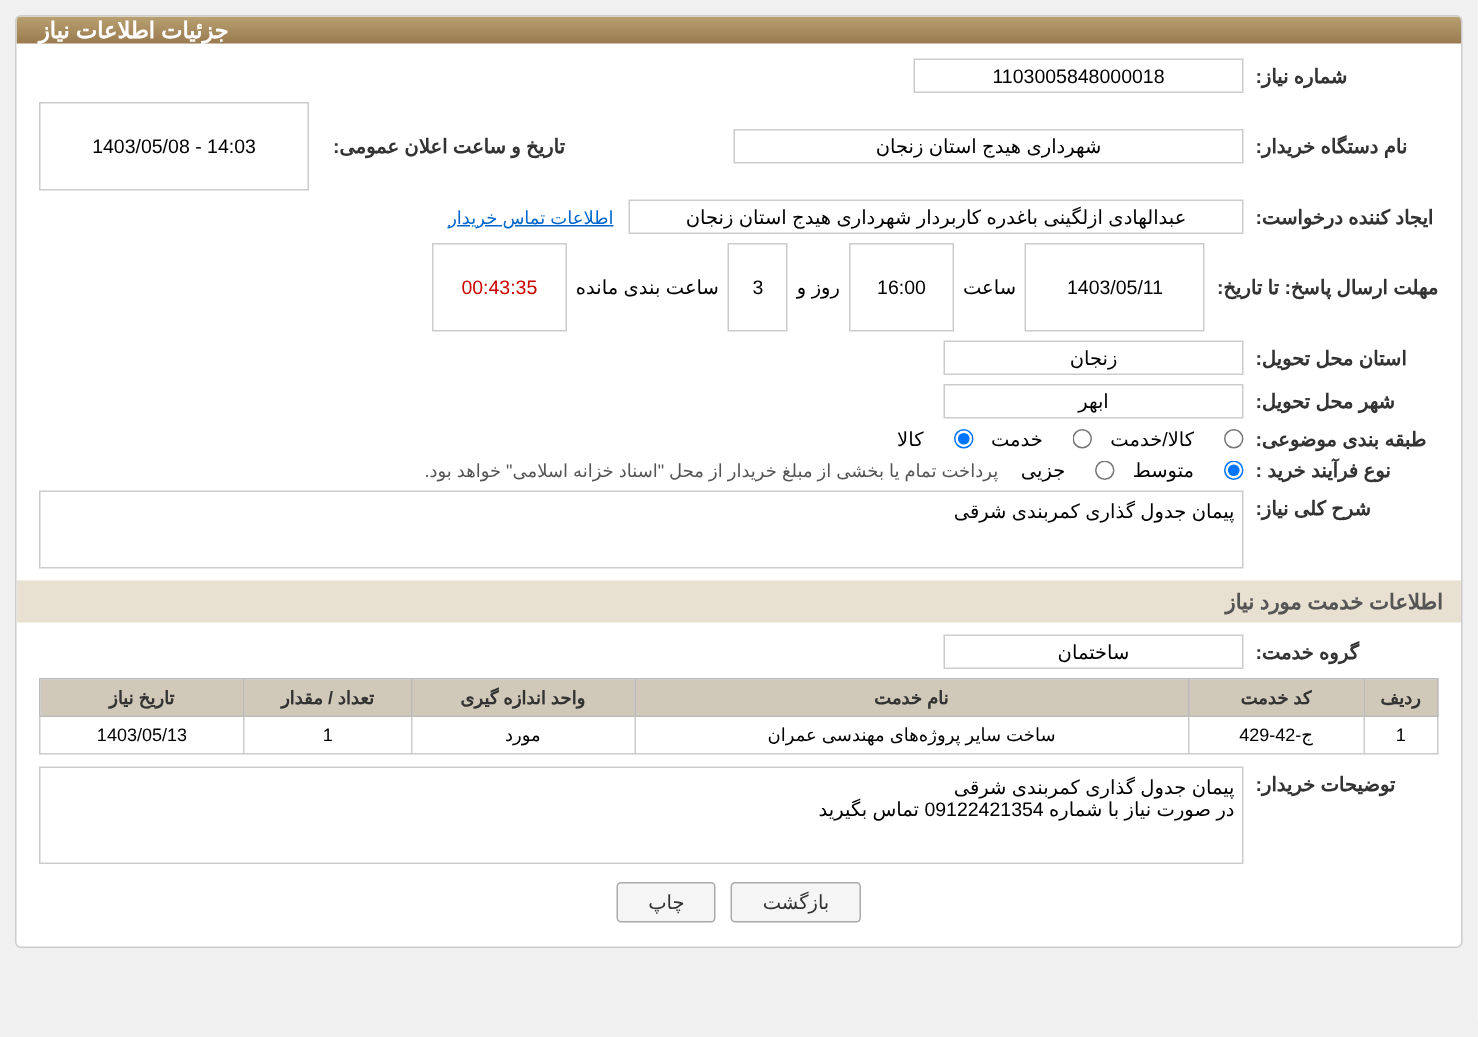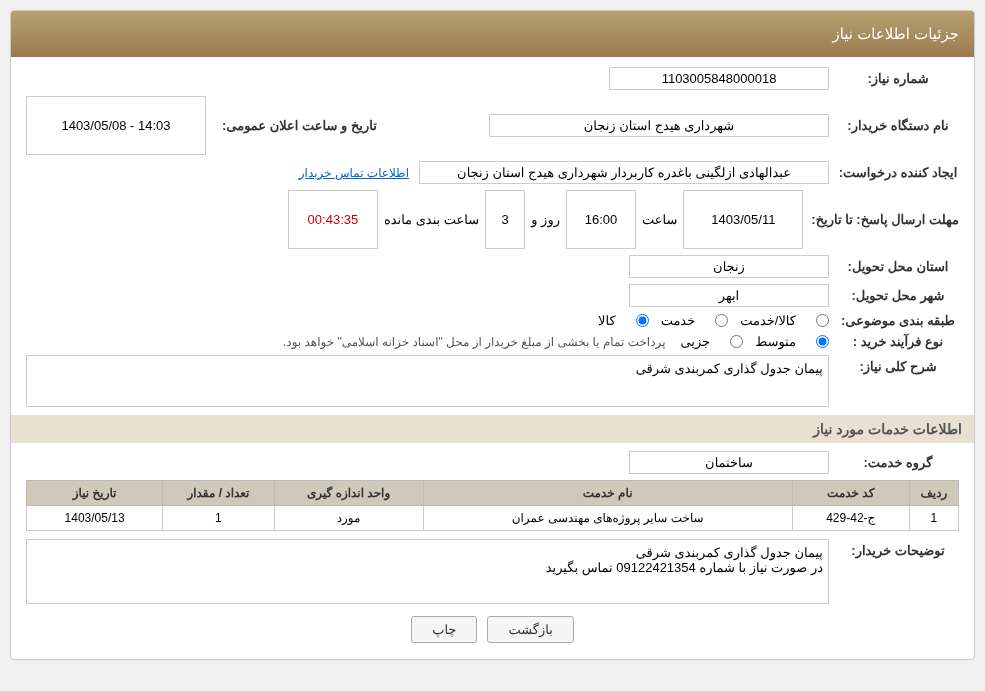--- a/index.html
+++ b/index.html
@@ -17,41 +17,41 @@
     }
     .main-card {
       background: #fff;
       border: 1px solid #ccc;
       border-radius: 4px;
       overflow: hidden;
     }
     .card-header {
       background: linear-gradient(to bottom, #b8a070, #9a7a50);
       color: #fff;
-      text-align: right;
-      padding: 14px 15px;
+      text-align: left;
+      padding: 0 15px;
       font-size: 15px;
-      font-weight: normal;
+      font-weight: bold;
     }
     .card-body {
       padding: 10px 15px;
     }
     .form-row {
       display: flex;
       align-items: center;
       margin-bottom: 6px;
       flex-direction: row;
     }
     .label-col {
       color: #333;
       font-weight: bold;
       white-space: nowrap;
       padding-left: 8px;
       min-width: 130px;
-      text-align: center;
+      text-align: left;
     }
     .value-col {
       flex: 1;
       display: flex;
       align-items: center;
     }
     .input-field {
       border: 1px solid #ccc;
       background: #fff;
       padding: 3px 6px;
@@ -244,21 +244,21 @@
         </div>
       </div>
 
       <div class="form-row" style="align-items:flex-start;">
         <span class="label-col" style="padding-top:4px;">شرح کلی نیاز:</span>
         <div class="value-col">
           <div style="width:100%; border:1px solid #ccc; min-height:52px; padding:5px; background:#fff; text-align:right;">پیمان جدول گذاری کمربندی شرقی</div>
         </div>
       </div>
 
-      <div class="section-header">اطلاعات خدمات مورد نیاز</div>
+      <div class="section-header">اطلاعات خدمت مورد نیاز</div>
 
       <div class="form-row">
         <span class="label-col">گروه خدمت:</span>
         <div class="value-col">
           <div class="input-field" style="width:200px; text-align:center;">ساختمان</div>
         </div>
       </div>
 
       <table class="services-table">
         <thead>

